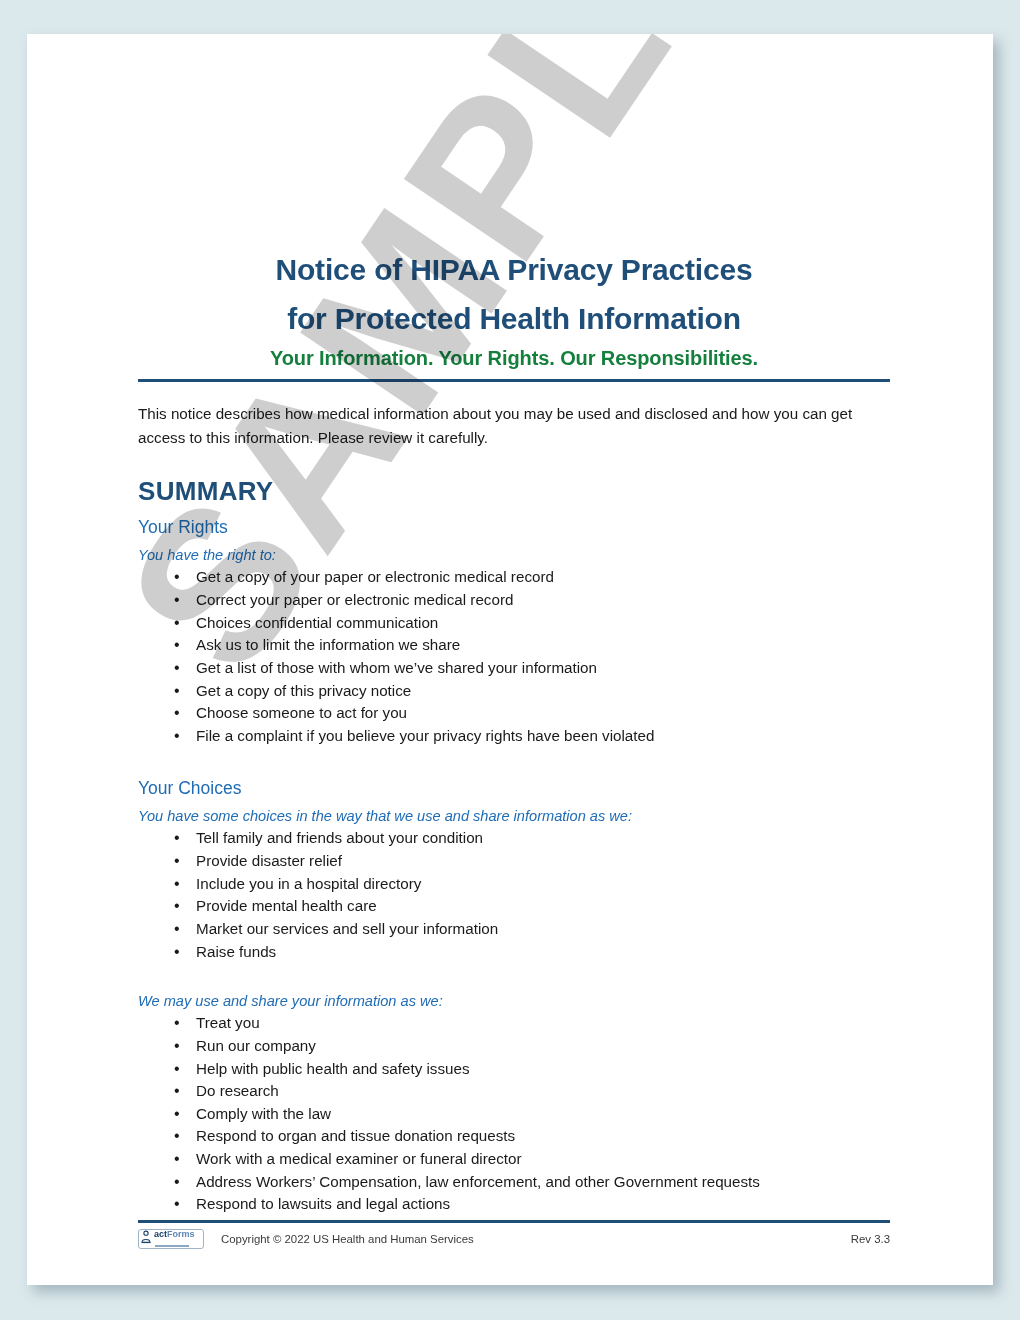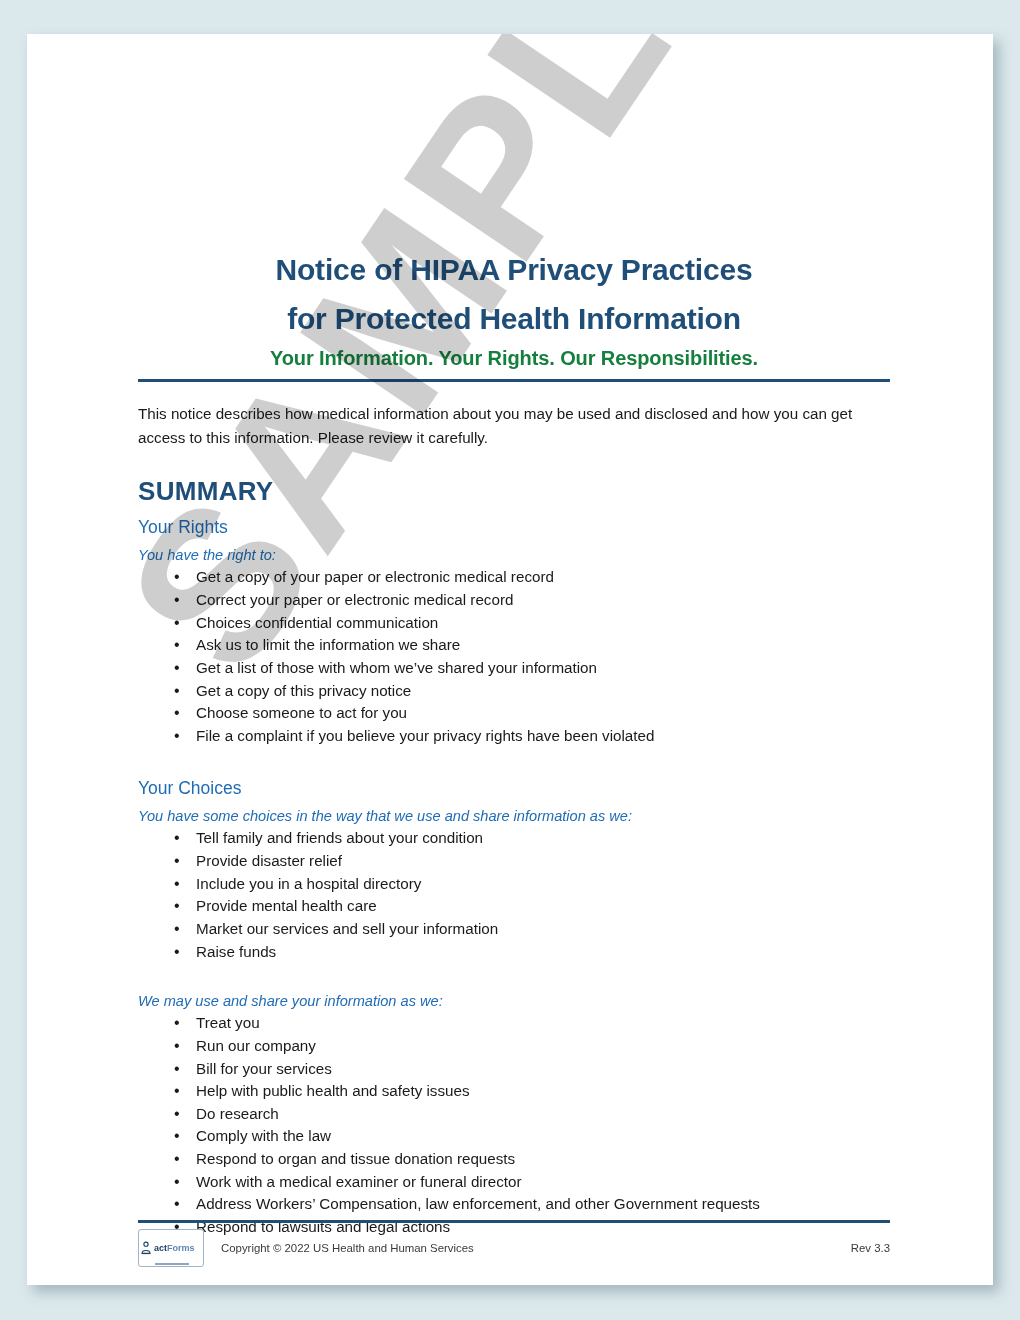--- a/index.html
+++ b/index.html
@@ -167,26 +167,26 @@
     display: flex;
     align-items: center;
     justify-content: space-between;
   }
   .footer-left {
     display: flex;
     align-items: center;
   }
   .logo {
     width: 66px;
-    height: 38px;
+    height: 20px;
     border: 1px solid #9fb4c6;
     border-radius: 3px;
     background: #ffffff;
     display: flex;
-    align-items: center;
+    align-items: flex-start;
     padding: 0 2px;
     box-sizing: border-box;
     overflow: hidden;
   }
   .logo-mark {
     width: 12px;
     height: 14px;
     flex: 0 0 12px;
     position: relative;
   }
@@ -274,21 +274,20 @@
         </ul>
       </div>
 
       <div class="sec-gap"></div>
 
       <div>
         <div class="lead-in">We may use and share your information as we:</div>
         <ul class="bullets">
           <li>Treat you</li>
           <li>Run our company</li>
-          <li>Bill for your services</li>
           <li>Help with public health and safety issues</li>
           <li>Do research</li>
           <li>Comply with the law</li>
           <li>Respond to organ and tissue donation requests</li>
           <li>Work with a medical examiner or funeral director</li>
           <li>Address Workers’ Compensation, law enforcement, and other Government requests</li>
           <li>Respond to lawsuits and legal actions</li>
         </ul>
       </div>
 

